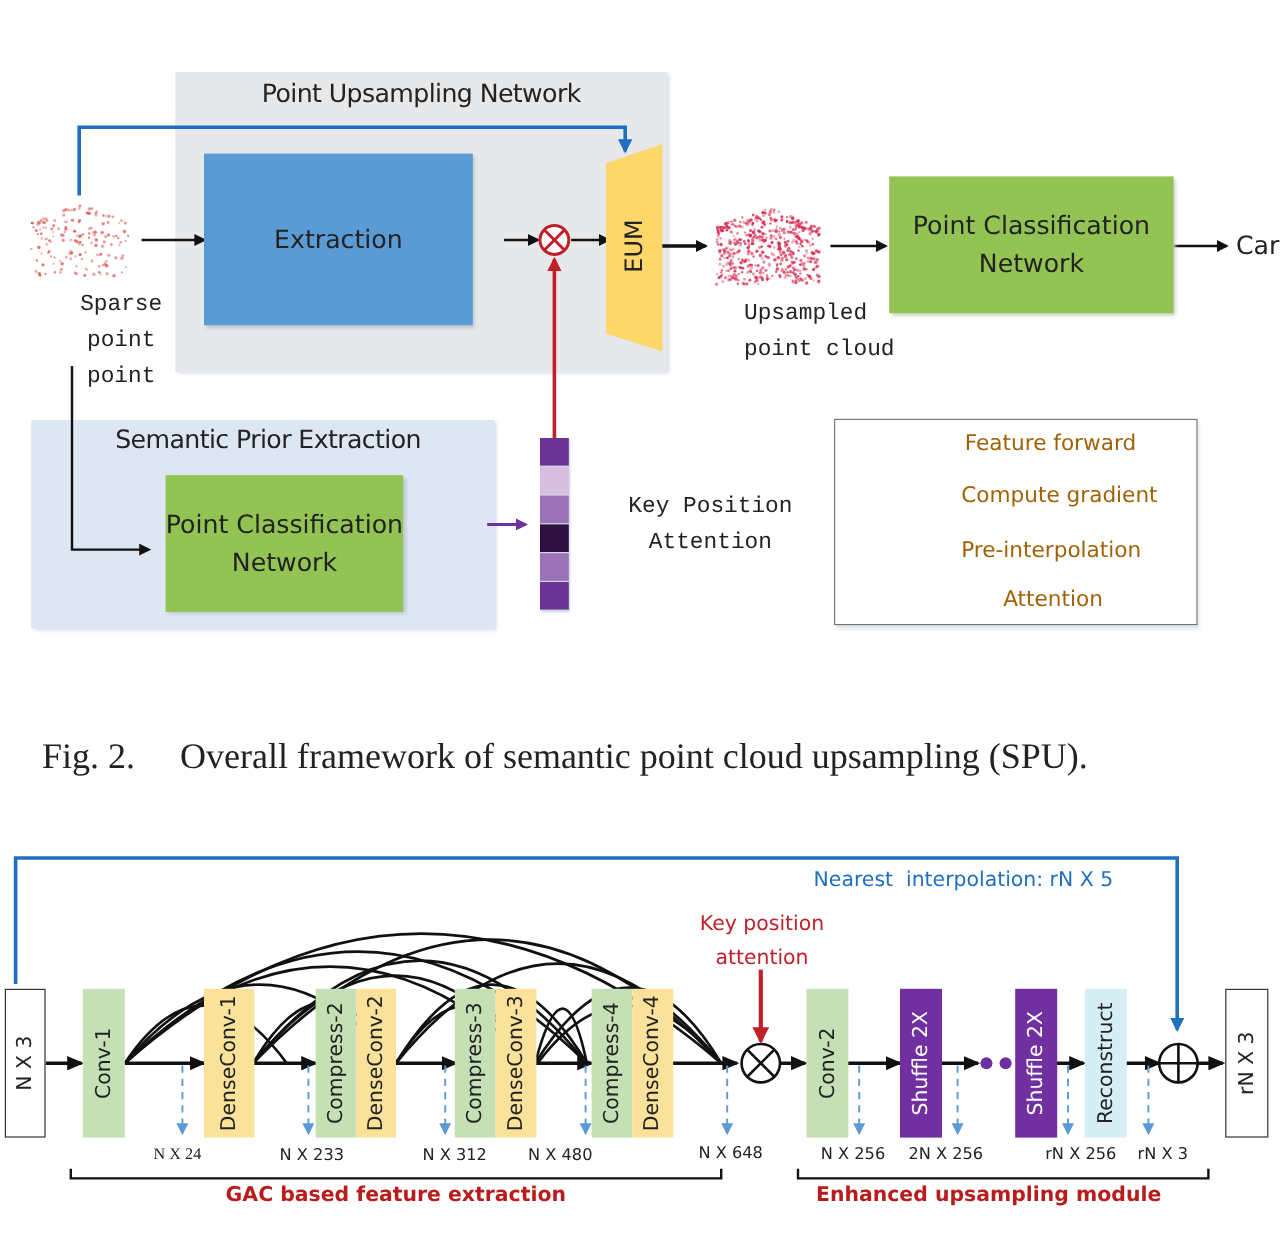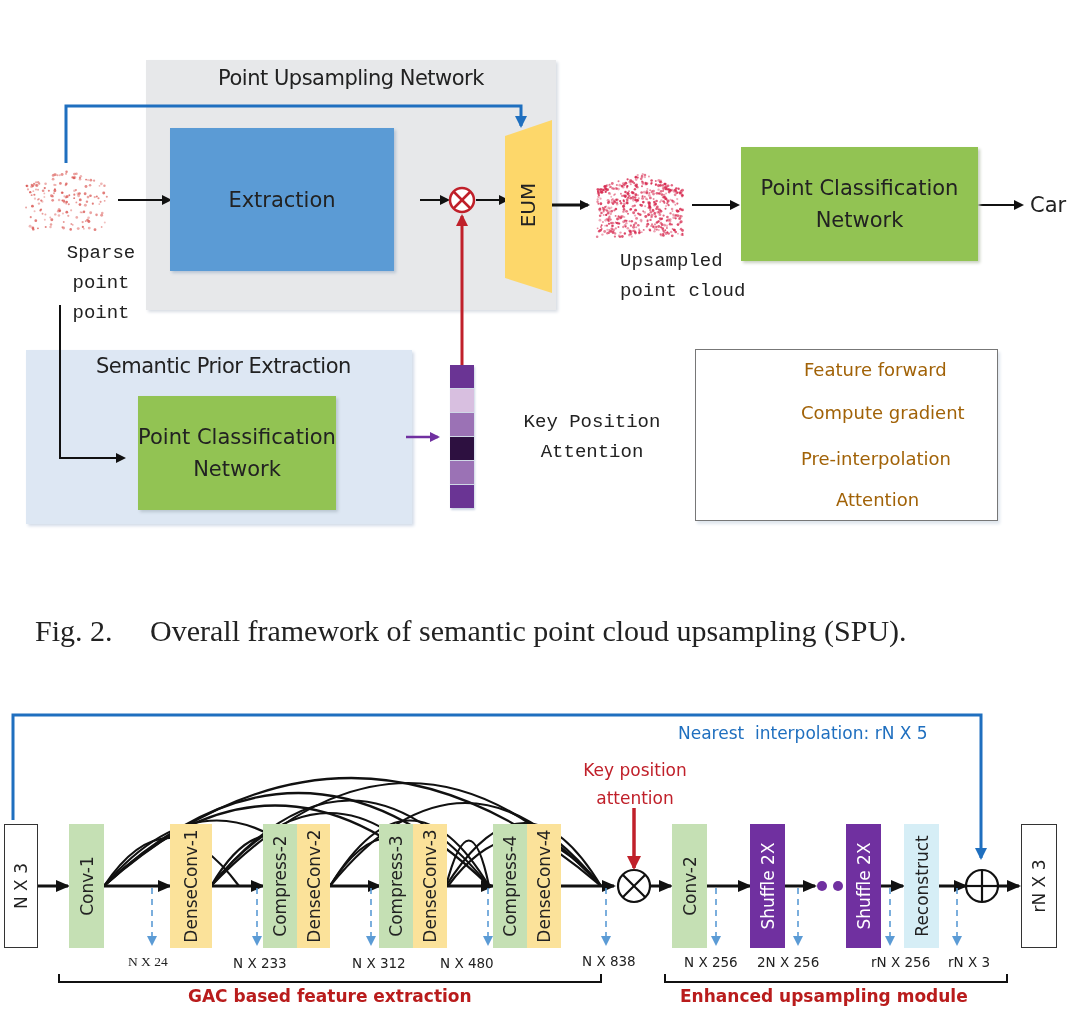--- a/index.html
+++ b/index.html
@@ -932,21 +932,21 @@
   <span style="color:#fff;">Shuffle 2X</span>
   </div>
 <div class="vert" style="left:904px; top:824px; width:35px; height:124px; background:#d6eef6;">
   <span>Reconstruct</span>
   </div>
 
 <div class="abs dim" style="left:128px; top:954px;font-family:Liberation Serif, serif;">N X 24</div>
 <div class="abs dim" style="left:233px; top:955px;">N X 233</div>
 <div class="abs dim" style="left:352px; top:955px;">N X 312</div>
 <div class="abs dim" style="left:440px; top:955px;">N X 480</div>
-<div class="abs dim" style="left:582px; top:953px;">N X 838</div>
+<div class="abs dim" style="left:582px; top:953px;">N X 648</div>
 <div class="abs dim" style="left:684px; top:954px;">N X 256</div>
 <div class="abs dim" style="left:757px; top:954px;">2N X 256</div>
 <div class="abs dim" style="left:871px; top:954px;">rN X 256</div>
 <div class="abs dim" style="left:948px; top:954px;">rN X 3</div>
 
 <div class="abs brace-title" style="left:188px; top:986px;">GAC based feature extraction</div>
 <div class="abs brace-title" style="left:680px; top:986px;">Enhanced upsampling module</div>
 
 <div class="abs" style="left:678px; top:723px; font-family:'DejaVu Sans', sans-serif; font-size:17px; color:#1f6fbf; white-space:pre;">Nearest  interpolation: rN X 5</div>
 <div class="abs center" style="left:560px; top:756px; width:150px; font-family:'DejaVu Sans', sans-serif; font-size:17px; line-height:28px; color:#c0202a;">

